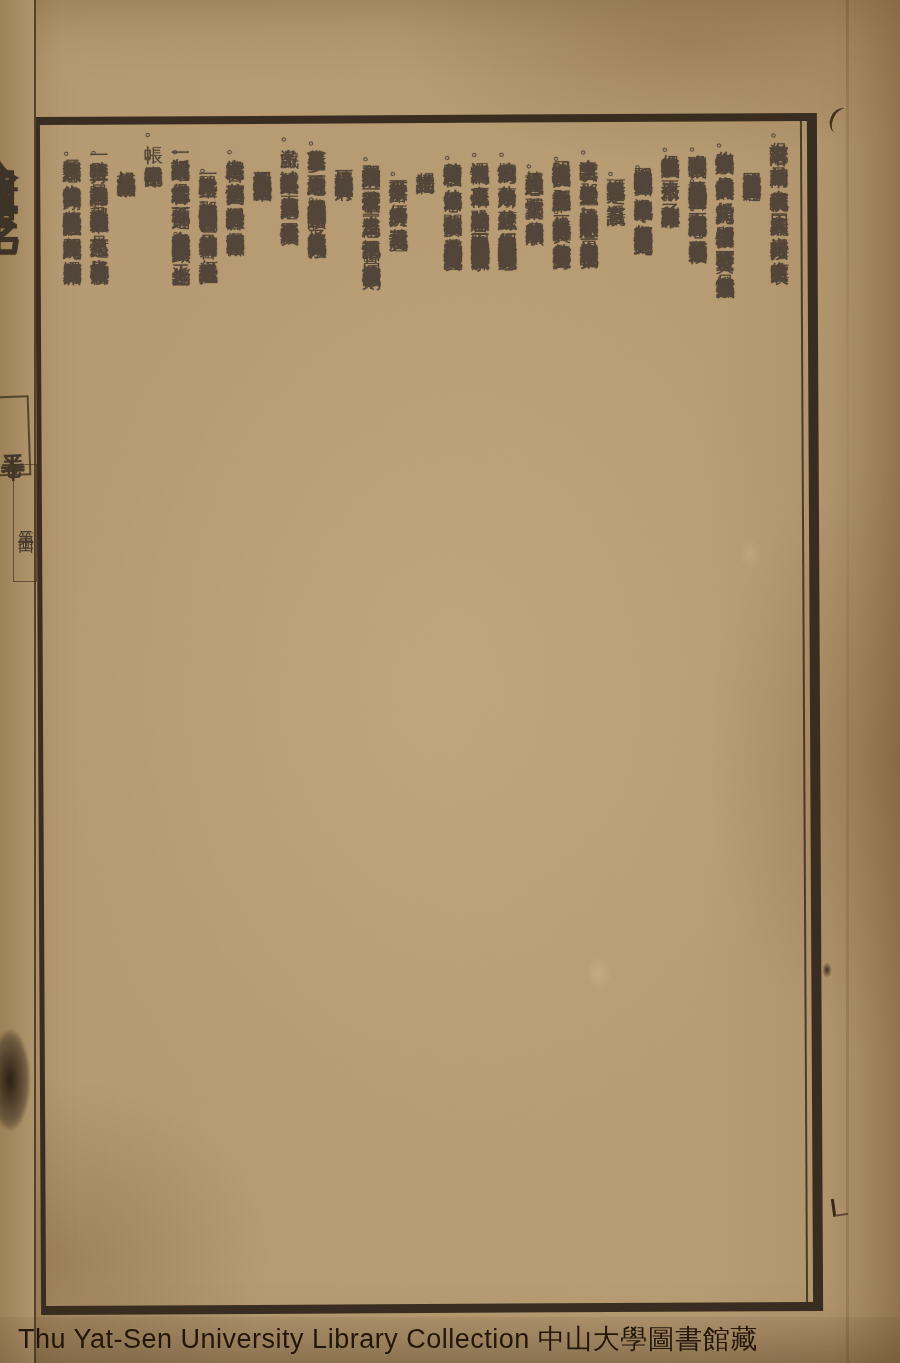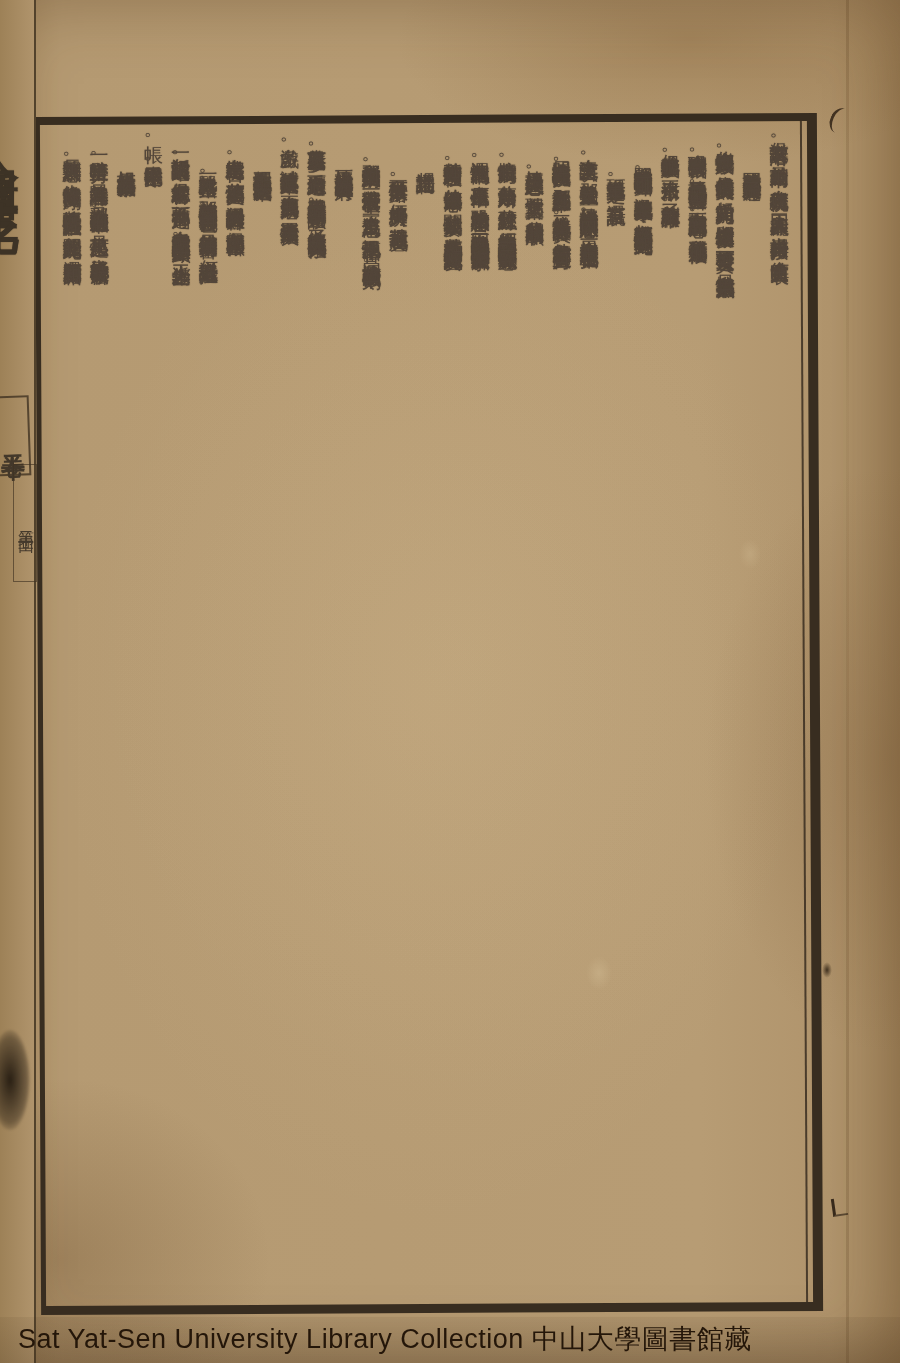--- a/index.html
+++ b/index.html
@@ -107,15 +107,15 @@
   <div class="ink-blob"></div>
 
   <div class="crease"></div>
   <div class="fold-mark-top"></div>
   <div class="fold-mark-bottom"></div>
   <div class="stain hole-1"></div>
   <div class="stain hole-2"></div>
   <div class="stain hole-3"></div>
 
   <div class="caption-bar"></div>
-  <div class="caption-text">Sat Yat-Sen University Library Collection 中山大學圖書館藏</div>
+  <div class="caption-text">Thu Yat-Sen University Library Collection 中山大學圖書館藏</div>
 
 </div>
 
 </body></html>

